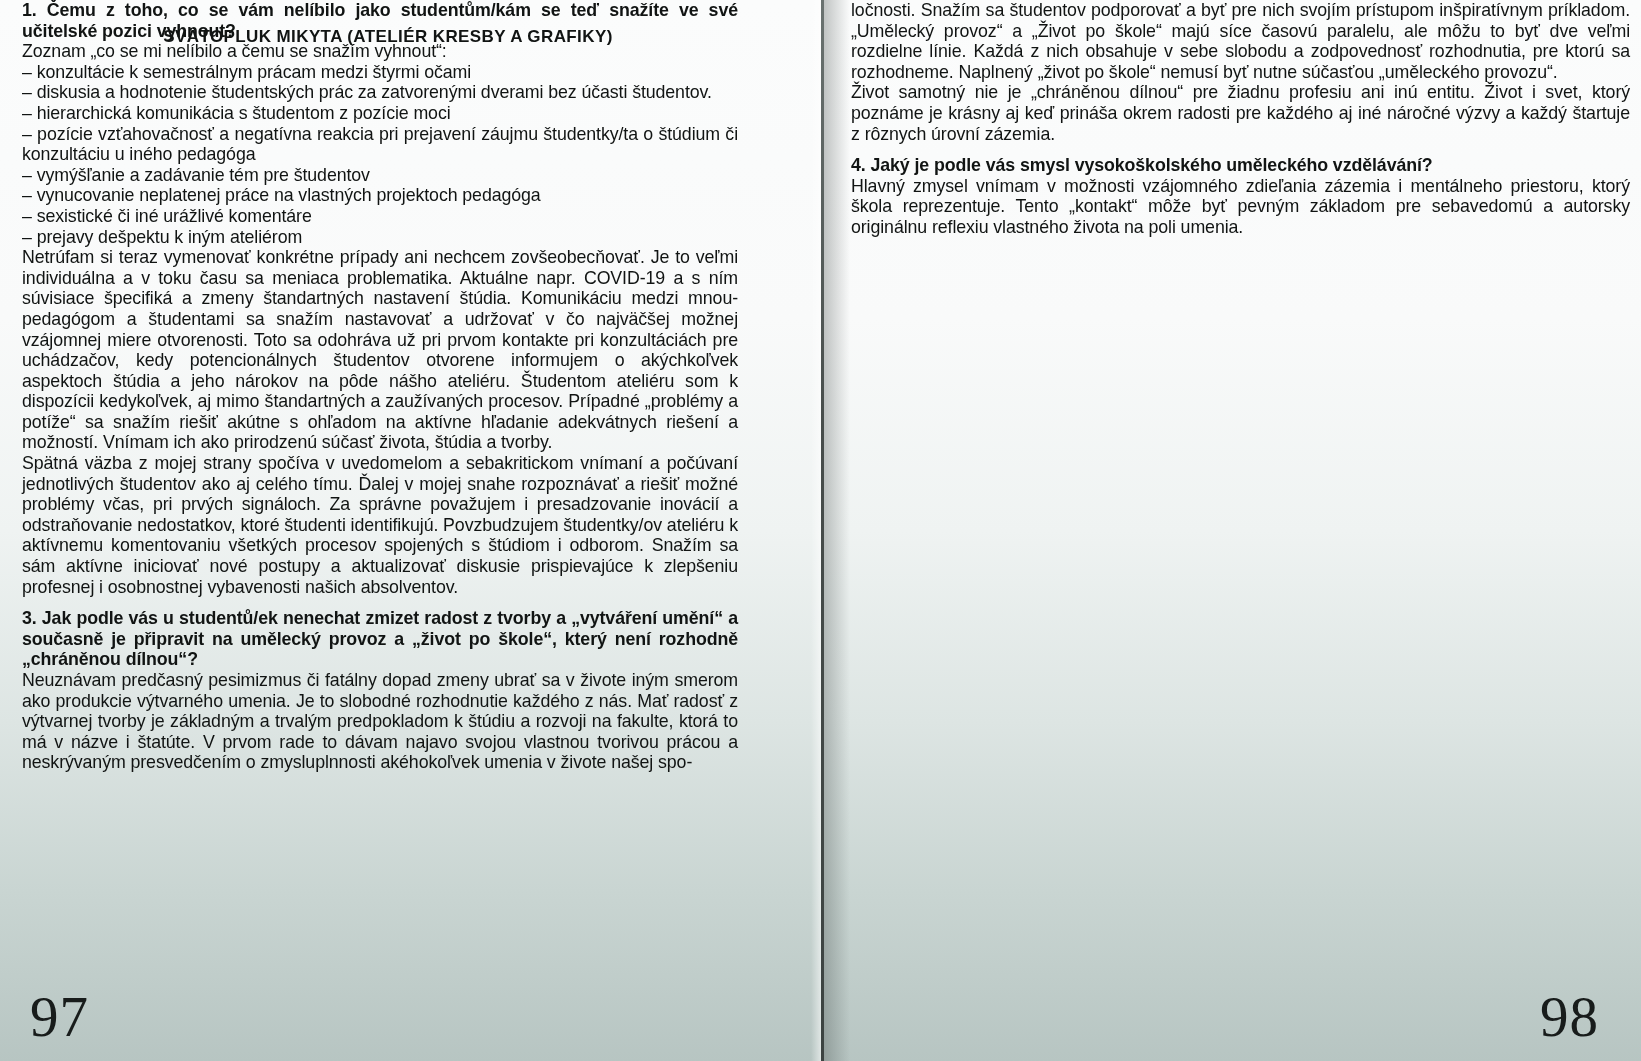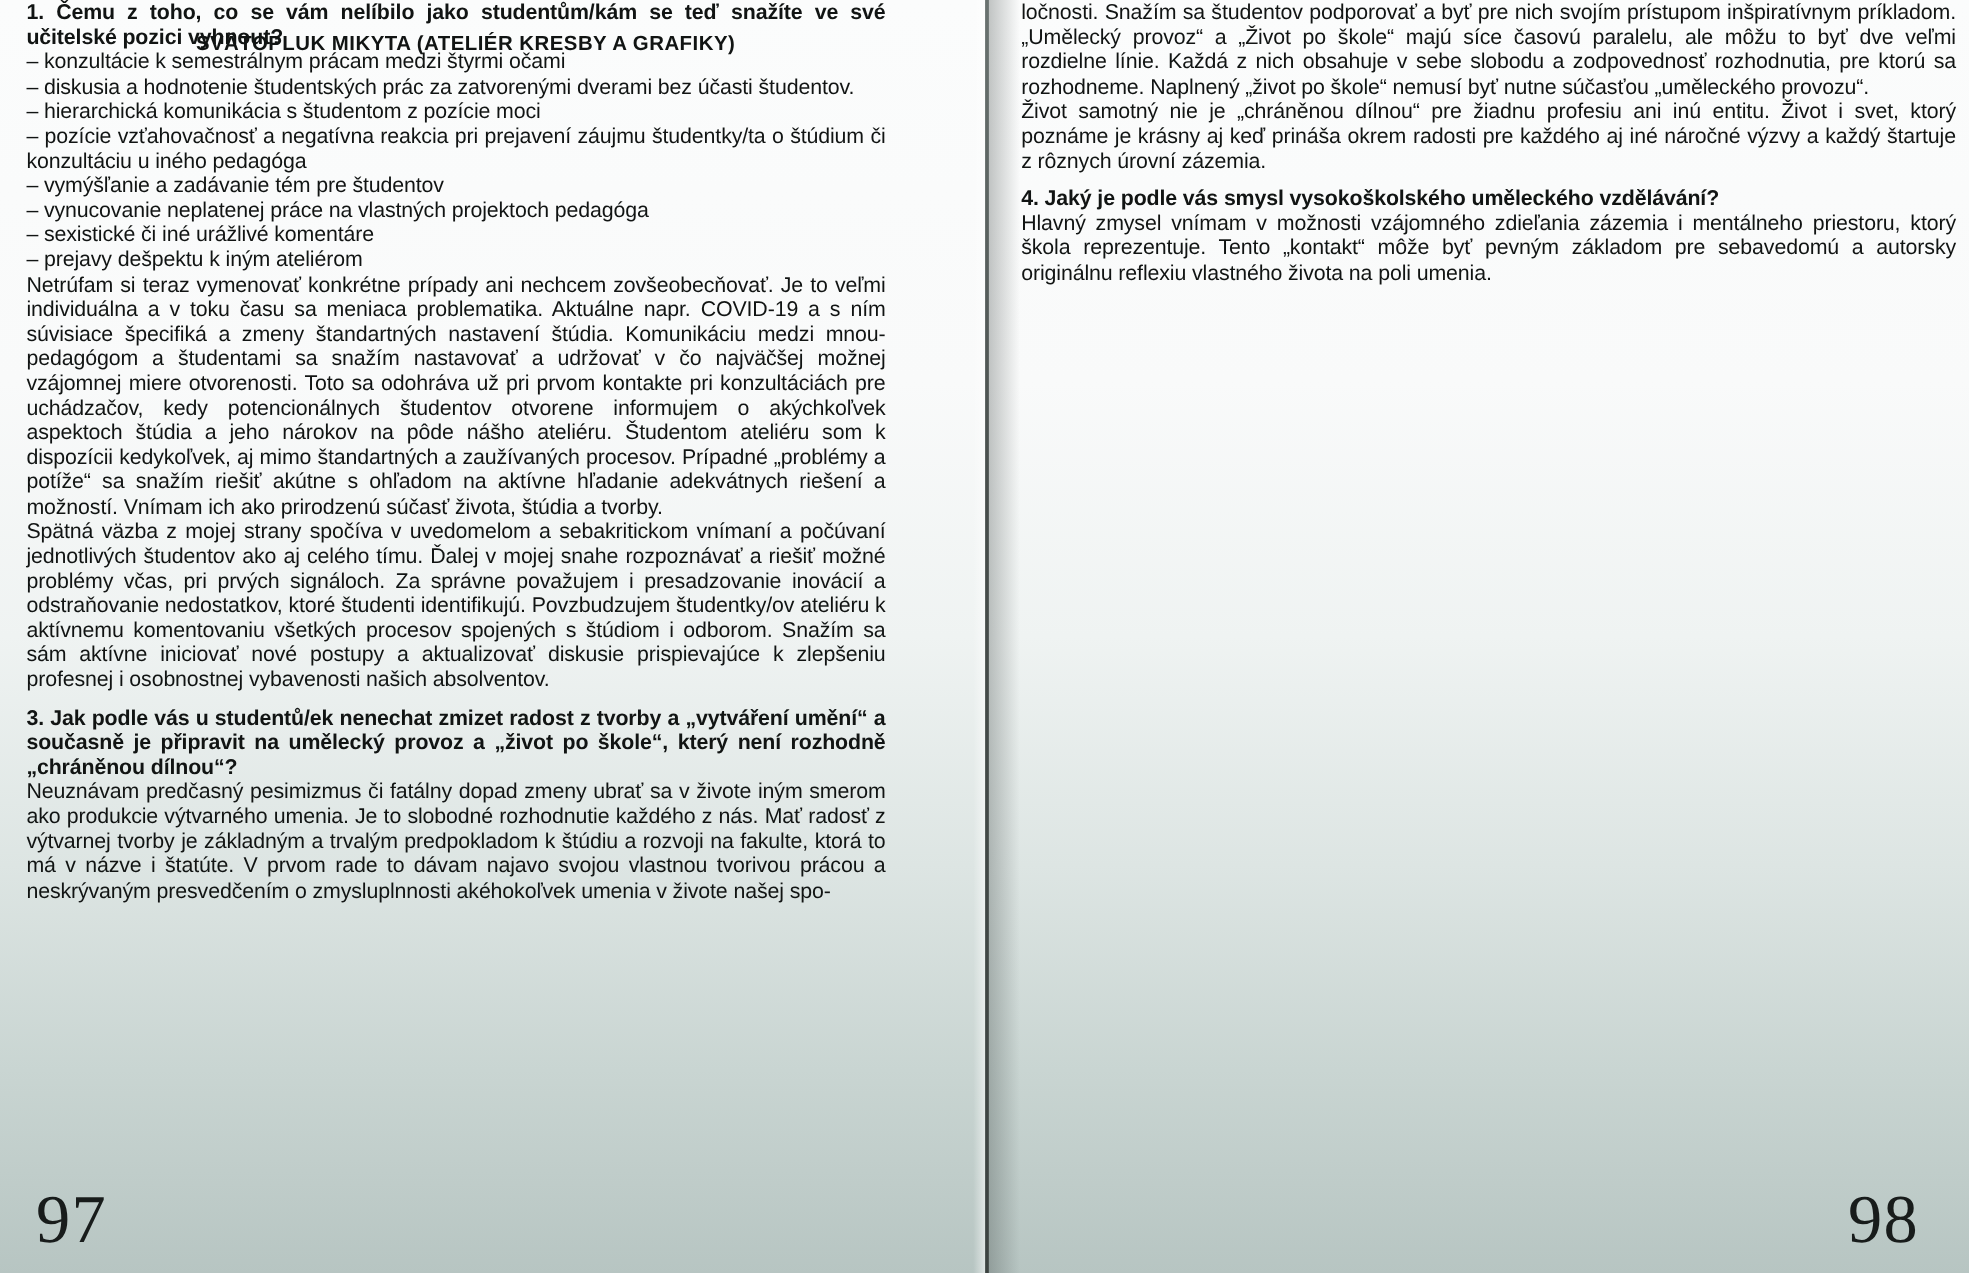--- a/index.html
+++ b/index.html
@@ -97,20 +97,21 @@
 </style>
 </head>
 <body>
 
 <div class="spread">
 
   <section class="page page-left">
     <h1 class="title">SVÄTOPLUK MIKYTA (ATELIÉR KRESBY A GRAFIKY)</h1>
     <div class="col col-left">
       <p class="heading">1. Čemu z toho, co se vám nelíbilo jako studentům/kám se teď snažíte ve své učitelské pozici vyhnout?</p>
+      <p class="body">Zoznam „co se mi nelíbilo a čemu se snažím vyhnout“:</p>
       <div>
         <p class="body">– konzultácie k semestrálnym prácam medzi štyrmi očami</p>
         <p class="body">– diskusia a hodnotenie študentských prác za zatvorenými dverami bez účasti študentov.</p>
         <p class="body">– hierarchická komunikácia s študentom z pozície moci</p>
         <p class="body">– pozície vzťahovačnosť a negatívna reakcia pri prejavení záujmu študentky/ta o štúdium či konzultáciu u iného pedagóga</p>
         <p class="body">– vymýšľanie a zadávanie tém pre študentov</p>
         <p class="body">– vynucovanie neplatenej práce na vlastných projektoch pedagóga</p>
         <p class="body">– sexistické či iné urážlivé komentáre</p>
         <p class="body">– prejavy dešpektu k iným ateliérom</p>
       </div>

